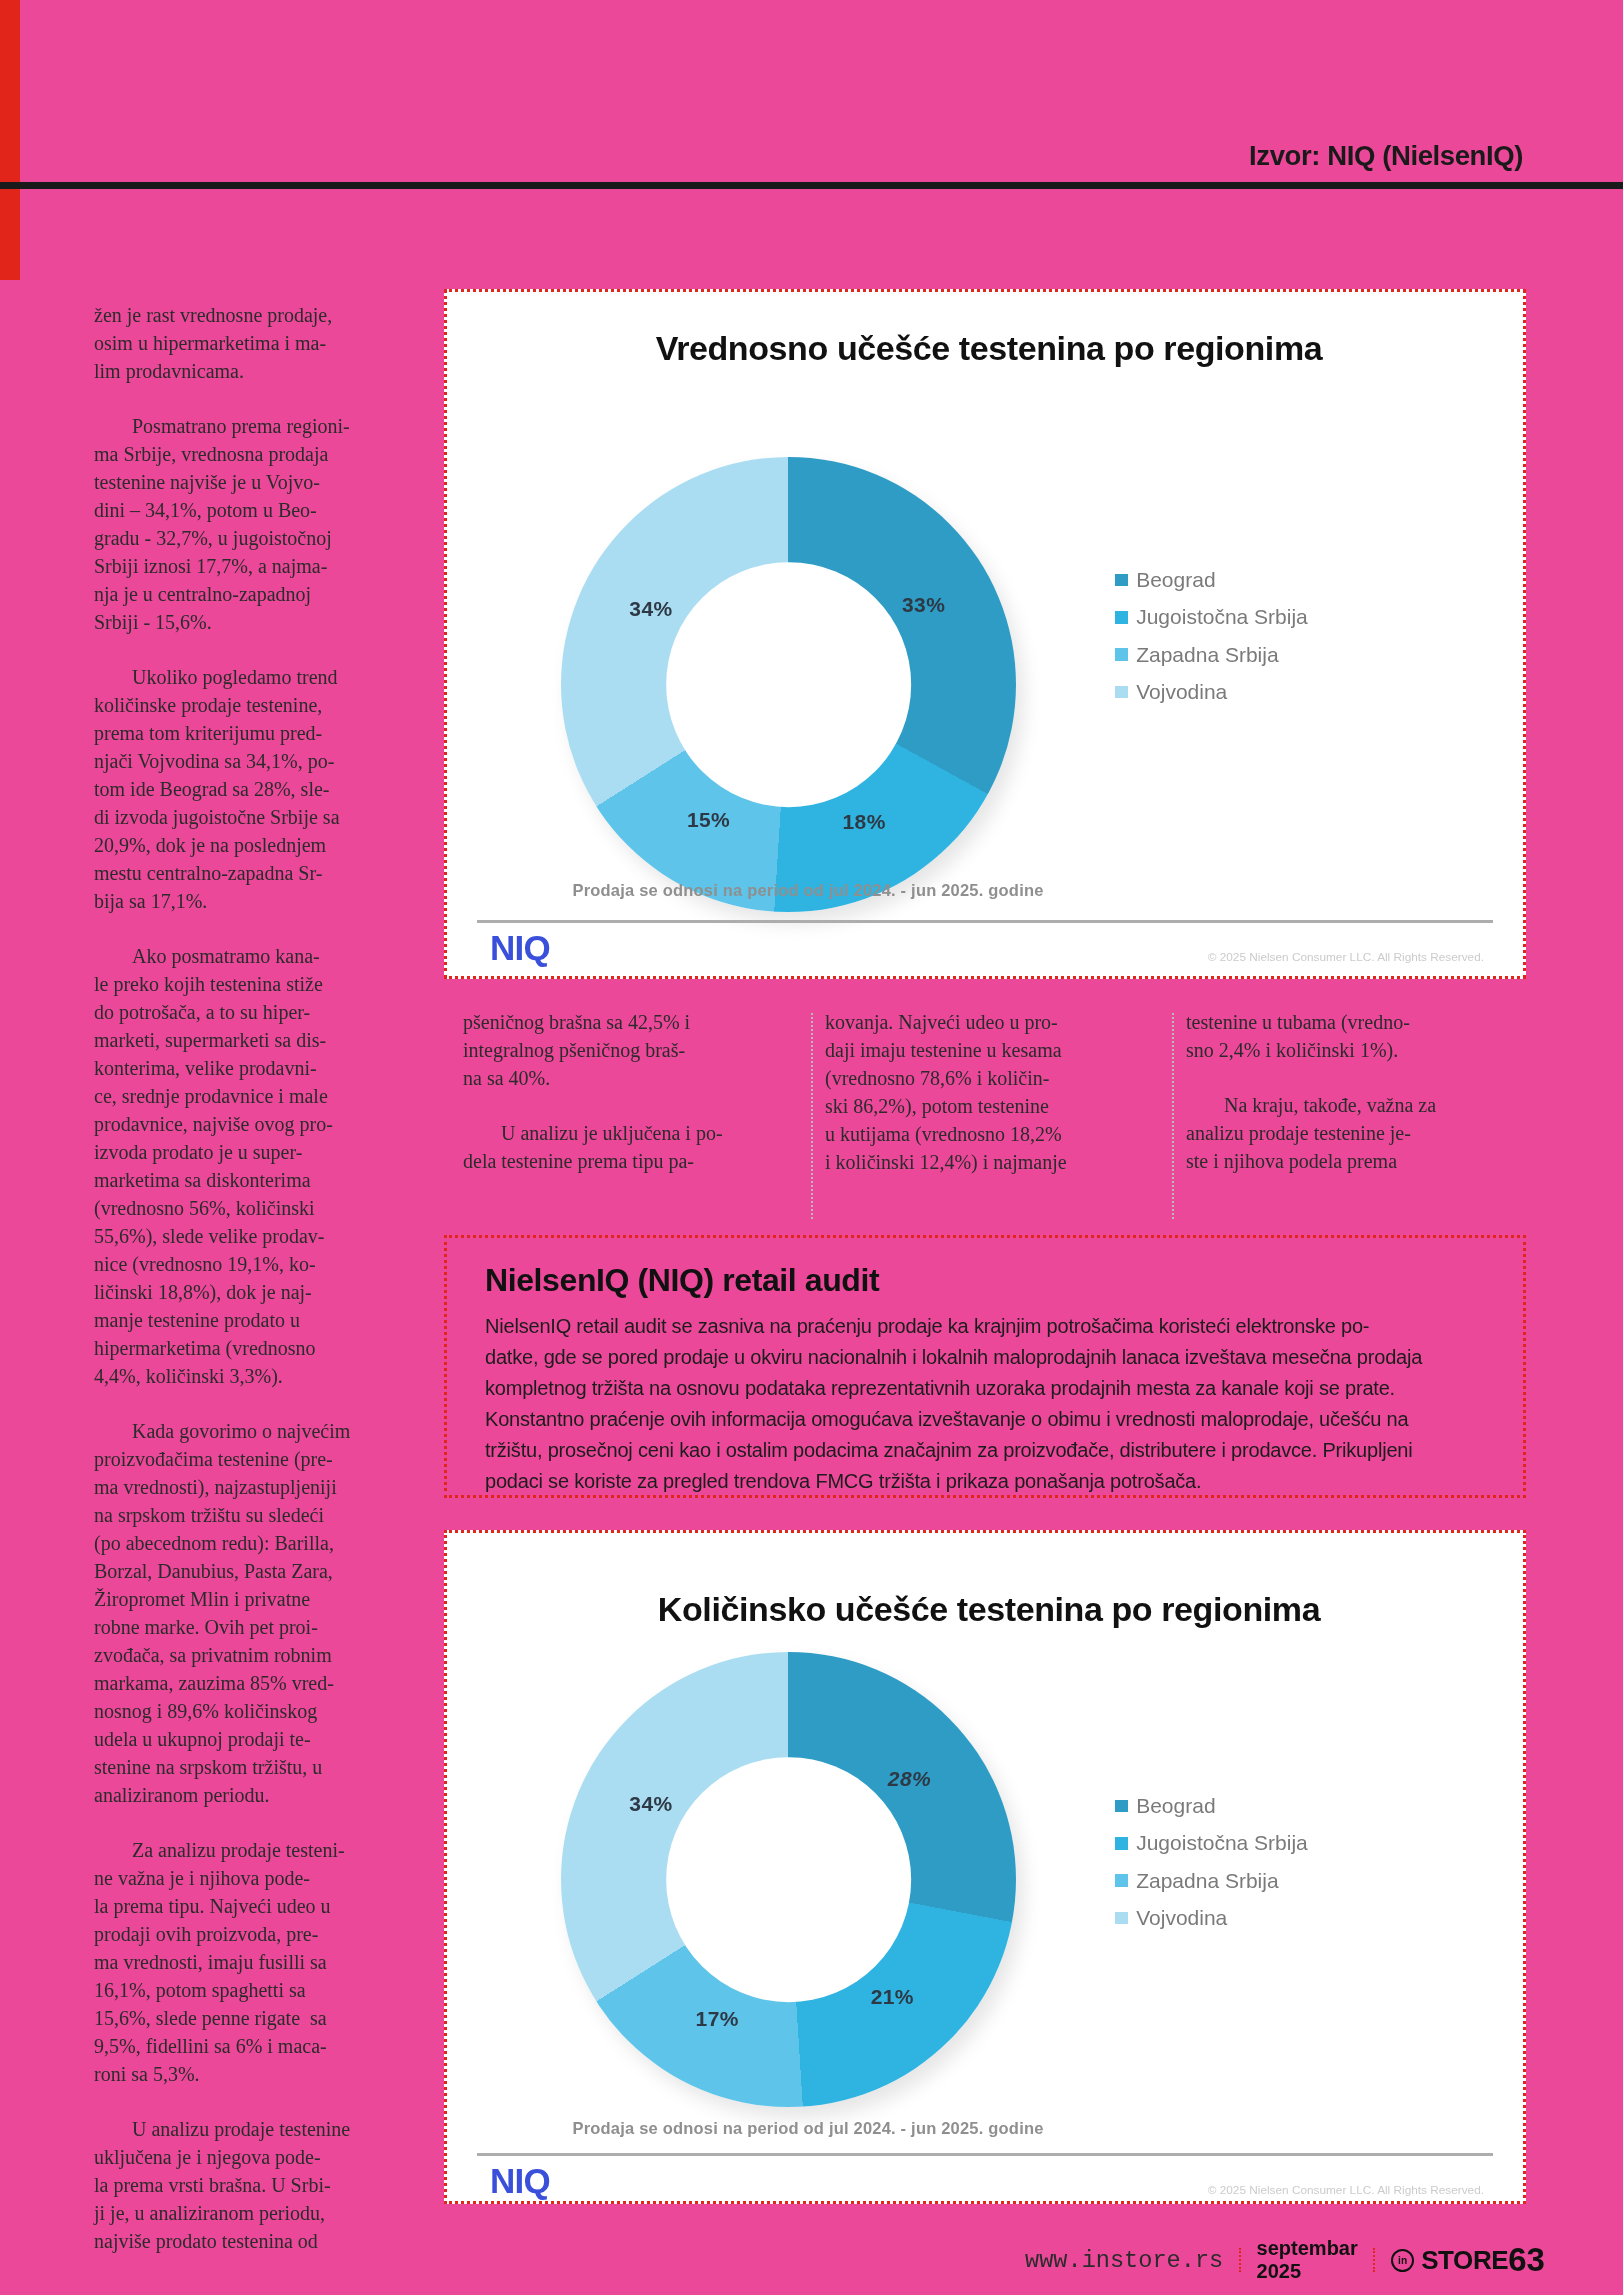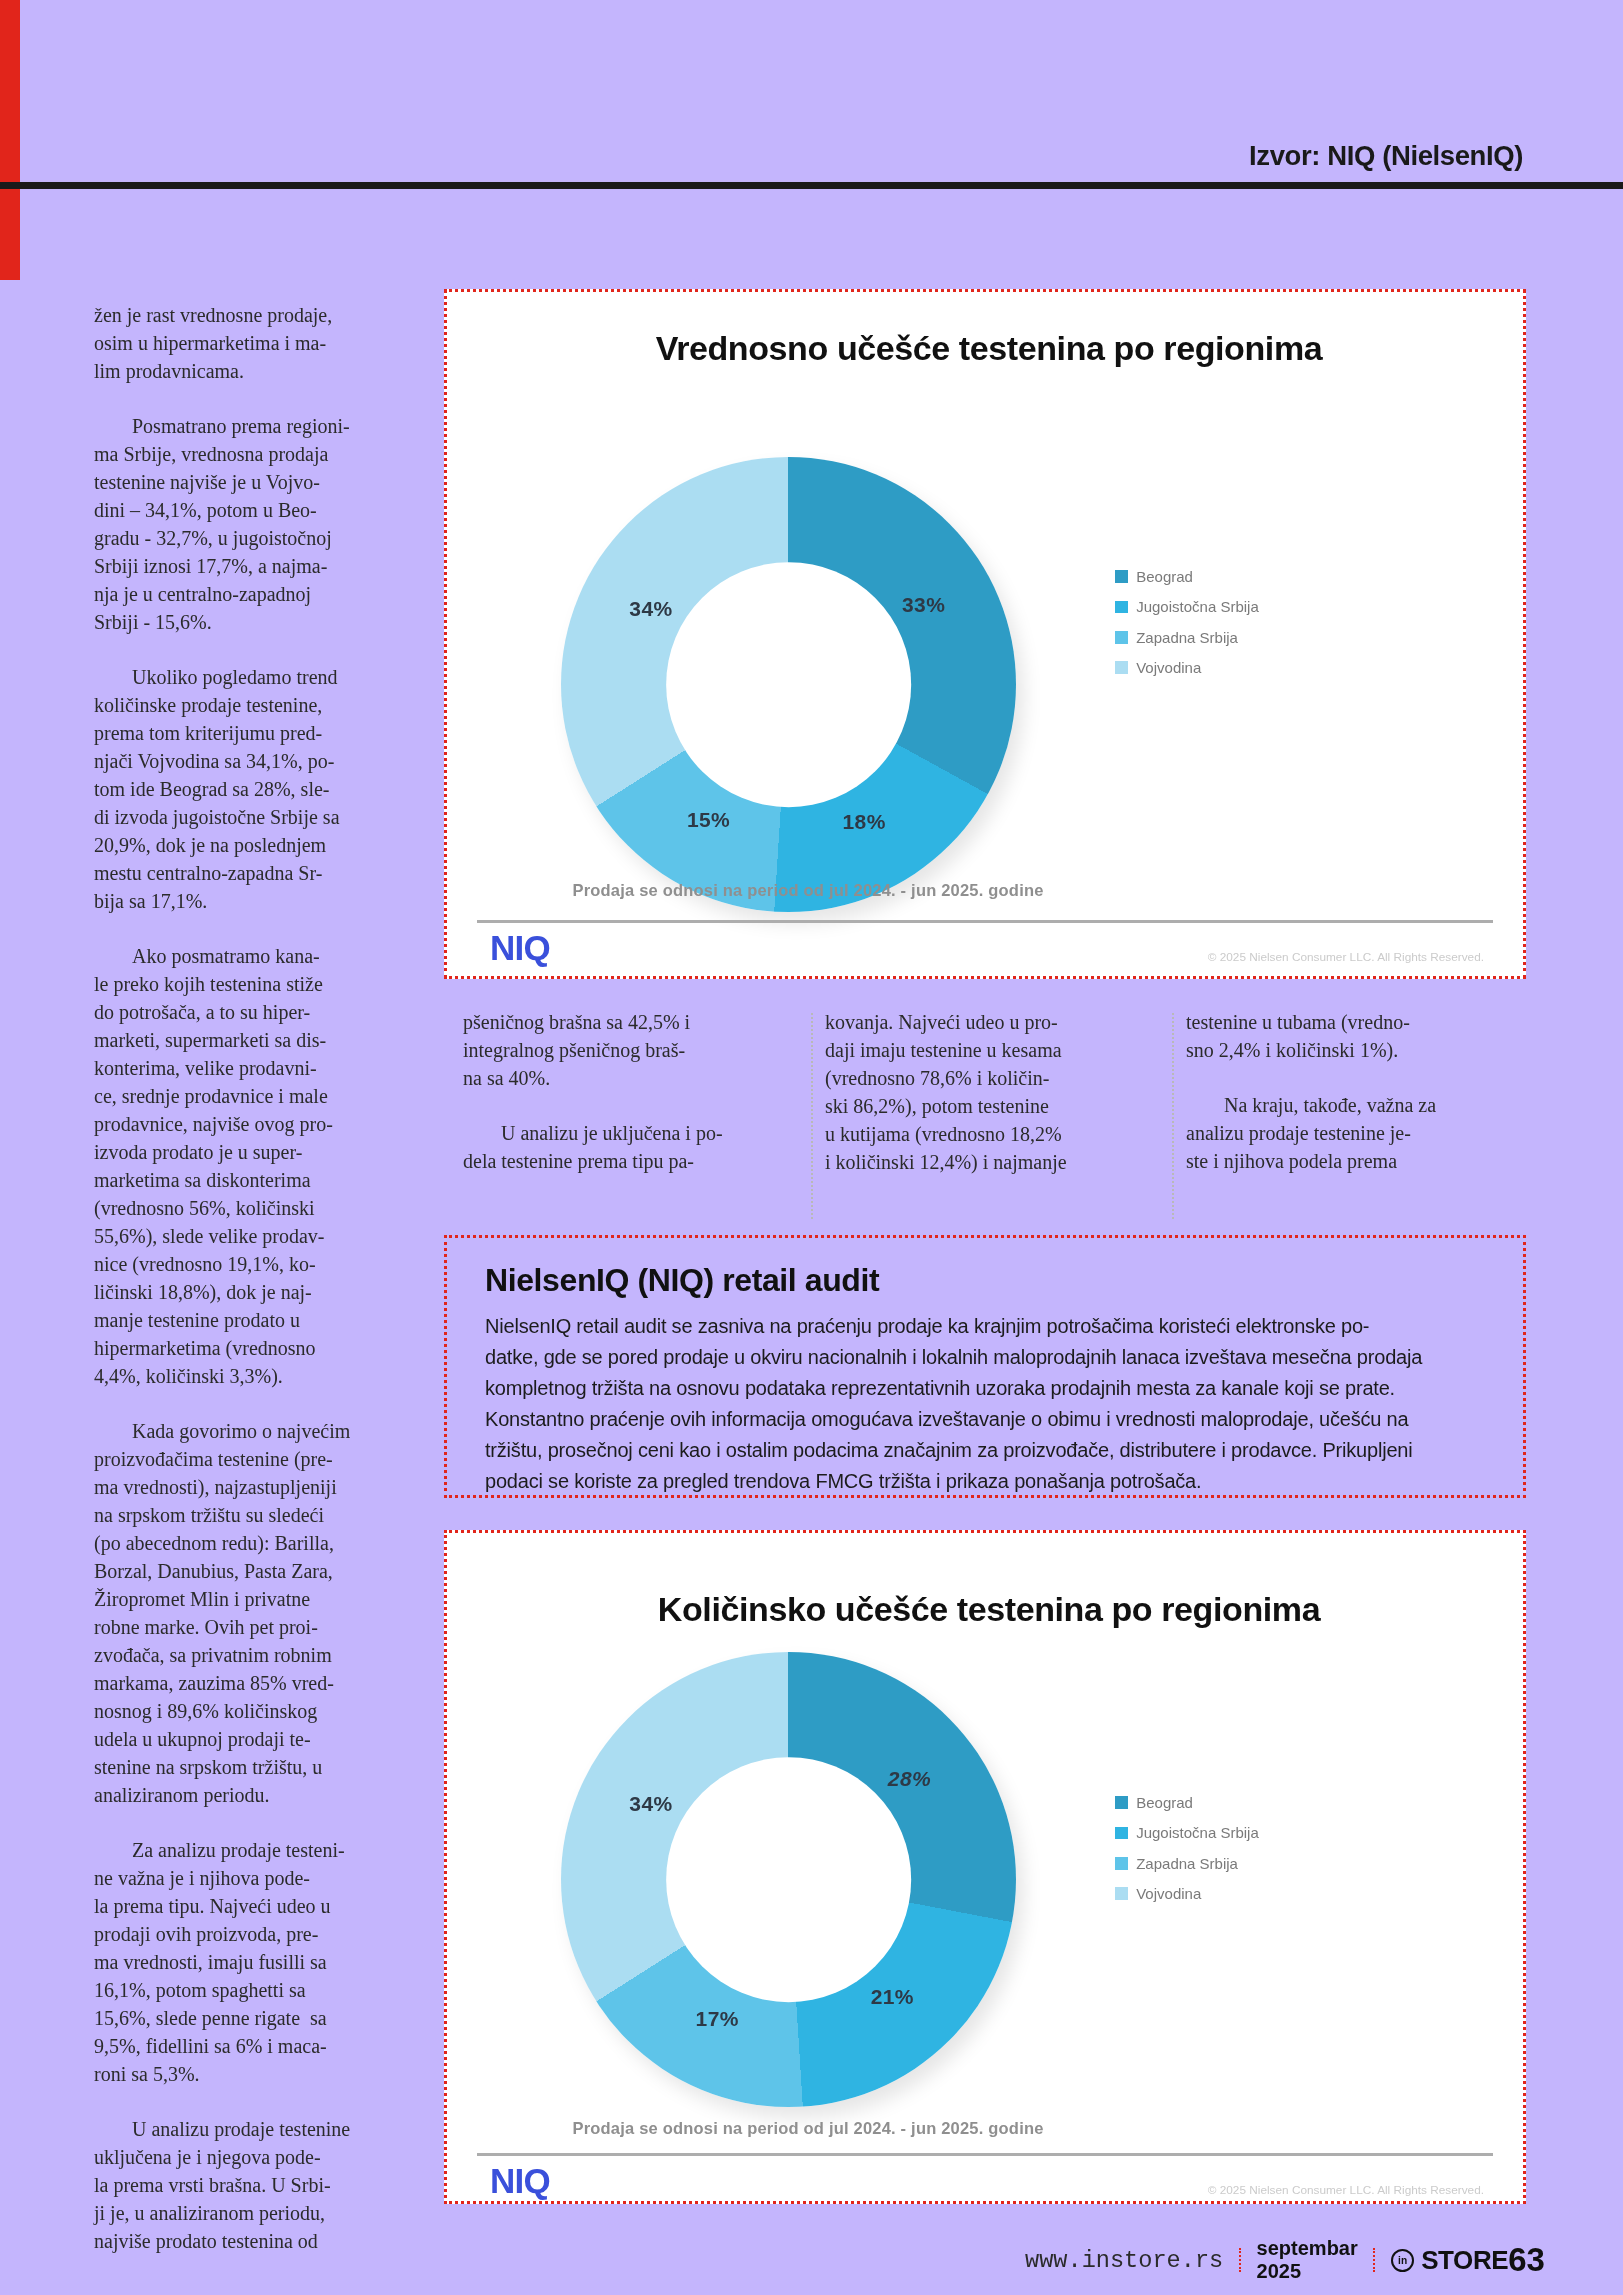--- a/index.html
+++ b/index.html
@@ -1,16 +1,16 @@
 <!DOCTYPE html>
 <html style="font-size:12.6px"><head>
 <meta charset="utf-8">
 <style>
   html,body{margin:0;padding:0;background:#ffffff;}
-  .page{position:relative;width:1623px;height:2295px;background:#c4b5fd;overflow:hidden;
+  .page{position:relative;width:1623px;height:2295px;background:#ec4899;overflow:hidden;
         font-family:"Liberation Sans",sans-serif;color:#1a1a1a;}
 
   
   .red-tab{position:absolute;left:0;top:0;width:20.4px;height:280px;background:#E1251B;}
   .masthead{position:absolute;right:100px;top:140px;font-size:27.5px;font-weight:bold;
             letter-spacing:-0.4px;color:#1a1a1a;}
   .rule{position:absolute;left:0;top:182px;width:1623px;height:7px;background:#1a1a1a;}
 
   
   .serifcol{position:absolute;font-family:"Liberation Serif",serif;font-size:20px;
@@ -39,21 +39,21 @@
   .disc{position:absolute;inset:0;border-radius:50%;box-shadow:7.9px 11px 19px rgba(0,0,0,0.10);}
   .hole{position:absolute;left:50%;top:50%;width:54%;height:54%;transform:translate(-50%,-50%);
         background:#ffffff;border-radius:50%;}
   .slice-label{position:absolute;transform:translate(-50%,-50%);font-size:21px;font-weight:600;
                color:#2E3946;letter-spacing:0.4px;}
 
   .legend{position:absolute;list-style:none;margin:0;padding:0;}
   .box-1 .legend{left:668px;top:276px;} .box-2 .legend{left:668px;top:261px;}
   .leg-item{display:flex;align-items:center;margin-bottom:13.4px;}
   .leg-sq{width:12.6px;height:12.6px;margin-right:8.6px;flex:0 0 auto;}
-  .leg-lbl{font-size:15px;color:#7A7A7A;}
+  .leg-lbl{font-size:21px;color:#7A7A7A;}
 
   .footnote{position:absolute;left:39px;width:644px;text-align:center;font-size:16.5px;
             font-weight:bold;color:#8F8F8F;letter-spacing:0.2px;}
   .box-1 .footnote{top:589px;} .box-2 .footnote{top:586px;}
   .graysep{position:absolute;left:30px;right:30px;height:3.1px;background:#ADADAD;}
   .box-1 .graysep{top:628px;} .box-2 .graysep{top:620px;}
   .niq-logo{position:absolute;left:43px;font-size:35px;font-weight:bold;color:#3A50DB;
             letter-spacing:-0.8px;}
   .box-1 .niq-logo{top:636px;} .box-2 .niq-logo{top:628px;}
   .fineprint{position:absolute;right:39px;font-size:11.8px;color:#CBCBCB;}

